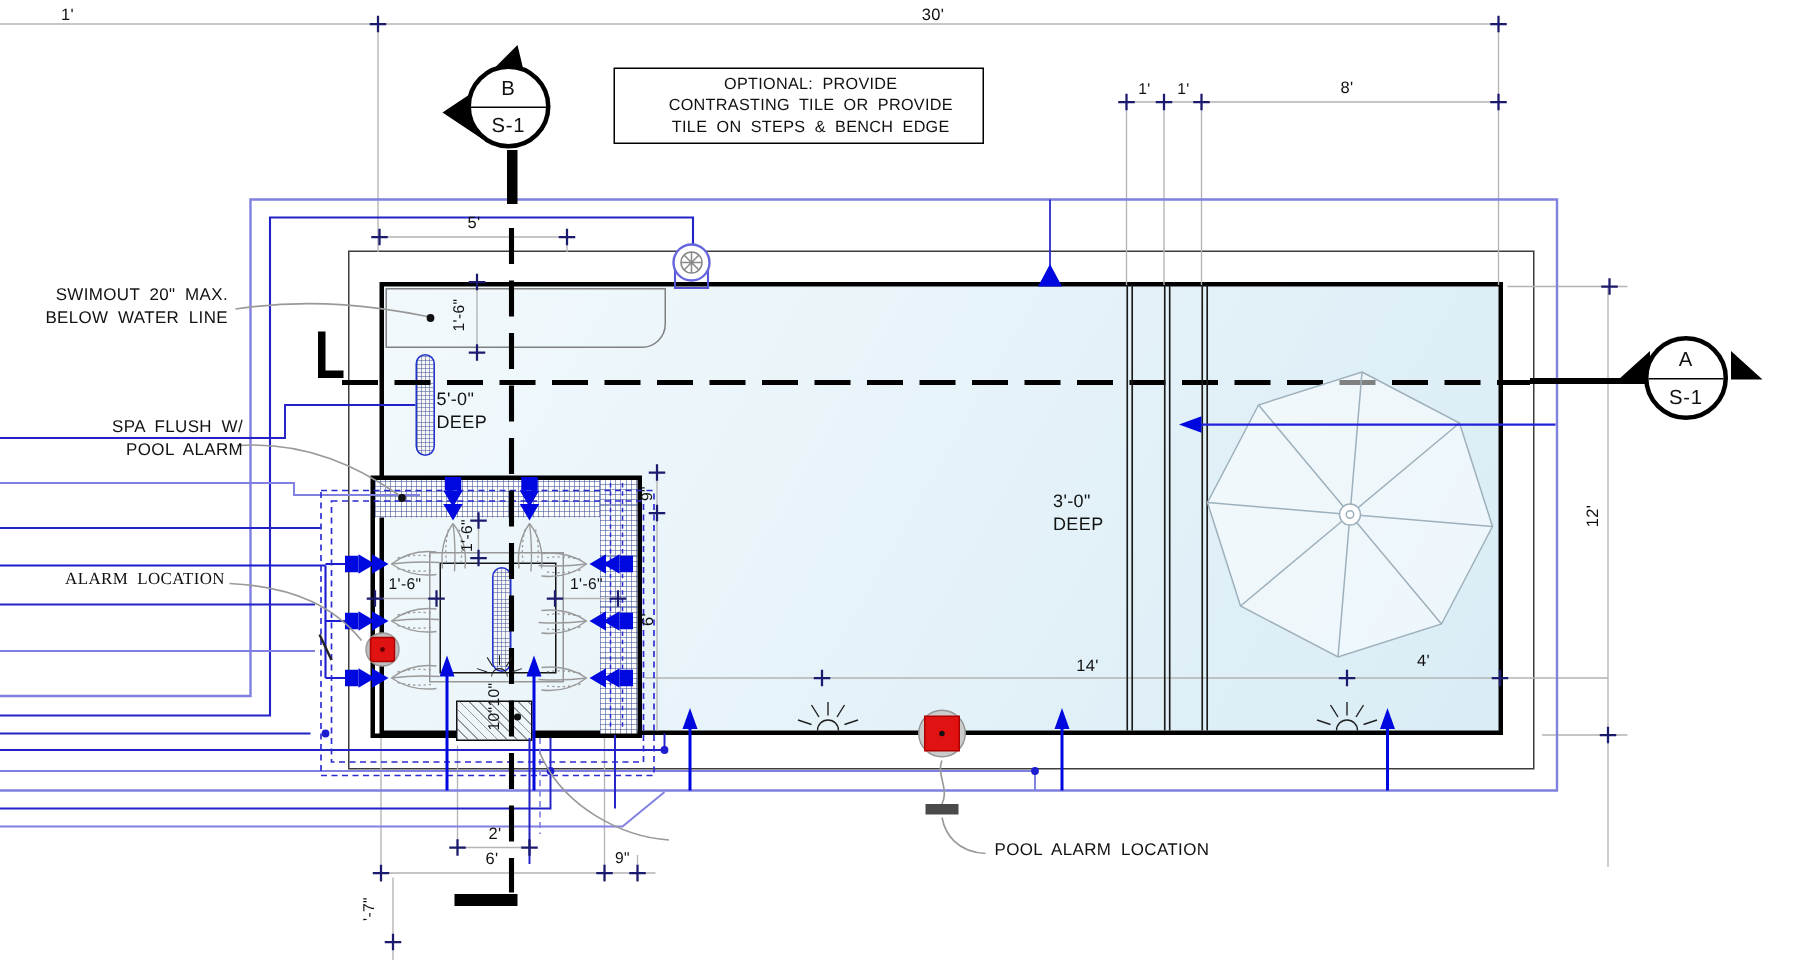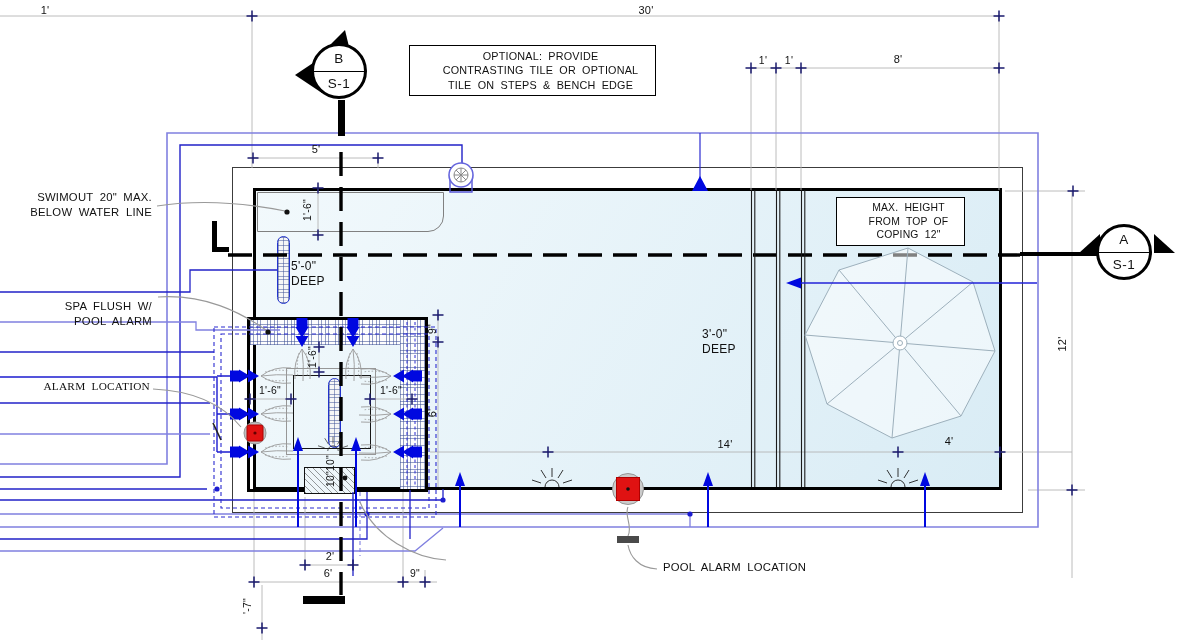--- a/index.html
+++ b/index.html
@@ -270,60 +270,55 @@
         <use href="#tick" x="353" y="565"></use>
       <use href="#tick" x="254" y="582"></use>
         <use href="#tick" x="403" y="582"></use>
         <use href="#tick" x="425" y="582"></use>
       <use href="#tick" x="262" y="628"></use>
     </g>
   </svg>
 
   <div class="abs notebox box-opt">
     <span>OPTIONAL:  PROVIDE</span>
-    <span>CONTRASTING  TILE  OR  OPTIONAL</span>
+    <span>CONTRASTING  TILE  OR  PROVIDE</span>
     <span>TILE  ON  STEPS  &amp;  BENCH  EDGE</span>
-  </div>
-  <div class="abs notebox box-max">
-    <span>MAX.  HEIGHT</span>
-    <span>FROM  TOP  OF</span>
-    <span>COPING  12"</span>
   </div>
 
   <div class="abs marker marker-b">
     <div class="half top">B</div>
     <div class="half">S-1</div>
   </div>
   <div class="abs marker marker-a">
     <div class="half top">A</div>
     <div class="half">S-1</div>
   </div>
 
   <div class="blk ra" style="left:10px;top:190px;width:142px;">
     <span style="display:block">SWIMOUT  20"  MAX.</span>
     <span style="display:block">BELOW  WATER  LINE</span>
   </div>
-  <div class="blk ra" style="left:10px;top:278px;width:142px;margin-top:21px;">
+  <div class="blk ra" style="left:20px;top:278px;width:142px;">
     <span style="display:block">SPA  FLUSH  W/</span>
     <span style="display:block">POOL  ALARM</span>
   </div>
   <div class="blk ra" style="left:10px;top:379px;width:140px;font-family:Liberation Serif, serif;">ALARM  LOCATION</div>
   <div class="blk" style="left:663px;top:560px;">POOL  ALARM  LOCATION</div>
 
   <div class="blk depth" style="left:291px;top:259px;">
     <span style="display:block">5'-0"</span>
     <span style="display:block">DEEP</span>
   </div>
   <div class="blk depth" style="left:702px;top:327px;">
     <span style="display:block">3'-0"</span>
     <span style="display:block">DEEP</span>
   </div>
 
   <span class="t" style="left:45px;top:10px;">1'</span>
-  <span class="t" style="left:646px;top:10px;text-align:center;">30'</span>
+  <span class="t" style="left:622px;top:10px;text-align:center;">30'</span>
   <span class="t sm" style="left:763px;top:60px;">1'</span>
   <span class="t sm" style="left:789px;top:60px;">1'</span>
   <span class="t" style="left:898px;top:59px;">8'</span>
   <span class="t" style="left:316px;top:149px;">5'</span>
   <span class="t rt sm" style="left:307px;top:210px;">1'-6"</span>
   <span class="t rt sm" style="left:312px;top:357px;">1'-6"</span>
   <span class="t sm" style="left:270px;top:390px;">1'-6"</span>
   <span class="t sm" style="left:391px;top:390px;">1'-6"</span>
   <span class="t rt sm" style="left:432px;top:329px;">9"</span>
   <span class="t rt" style="left:432px;top:413px;">6'</span>

